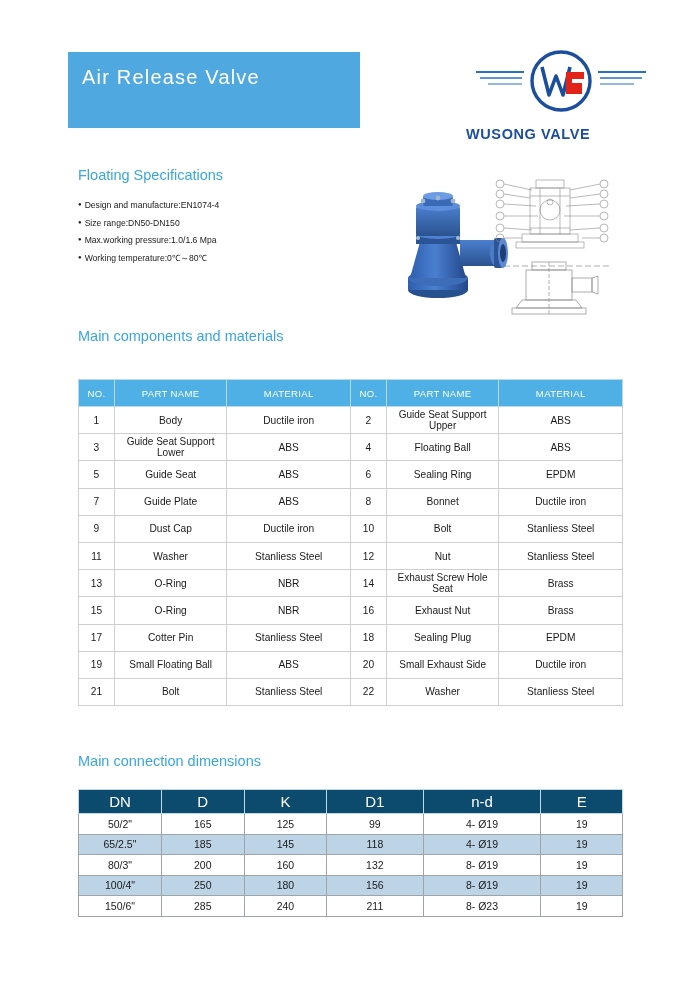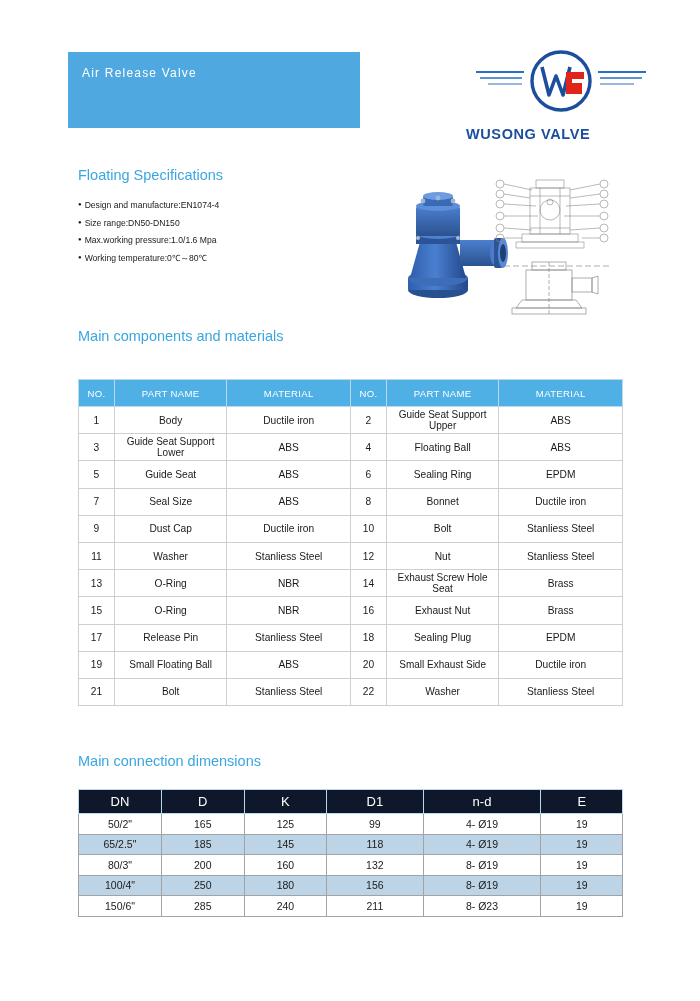--- a/index.html
+++ b/index.html
@@ -19,21 +19,21 @@
   .header { position: relative; height: 120px; }
   .title-block {
     position: absolute;
     left: 68px; top: 52px;
     width: 292px; height: 76px;
     background: #4fa9e0;
     color: #ffffff;
     padding: 12px 0 0 14px;
   }
   .title-main {
-    font-size: 12px;
+    font-size: 20px;
     letter-spacing: 1.2px;
     font-weight: 400;
     margin: 2px 0 14px 0;
     color: #ffffff;
   }
   .title-sub-row {
     display: flex;
     align-items: baseline;
     font-size: 9.5px;
     letter-spacing: 0.4px;
@@ -113,24 +113,24 @@
   }
   #components-table td.small { font-size: 10px; }
   .col-no { width: 36px; }
   .col-part { width: 113px; }
   .col-mat { width: 124px; }
 
   
   #dim-heading { position: absolute; left: 78px; top: 753px; }
   #dims-table { left: 78px; top: 789px; width: 545px; }
   #dims-table th {
-    background: #0f172a;
+    background: #0c4a6e;
     color: #ffffff;
     font-weight: normal;
-    font-size: 13px;
+    font-size: 15px;
     height: 24px;
     border: 1px solid #b9d9ea;
   }
   #dims-table td {
     border: 1px solid #9fa4a8;
     text-align: center;
     height: 20.5px;
     font-size: 10.5px;
     color: #1a1a1a;
   }
@@ -310,21 +310,21 @@
         <tr>
           <td class="col-no">5</td>
           <td class="col-part">Guide Seat</td>
           <td class="col-mat">ABS</td>
           <td class="col-no">6</td>
           <td class="col-part">Sealing Ring</td>
           <td class="col-mat">EPDM</td>
         </tr>
         <tr>
           <td class="col-no">7</td>
-          <td class="col-part">Seal Size</td>
+          <td class="col-part">Guide Plate</td>
           <td class="col-mat">ABS</td>
           <td class="col-no">8</td>
           <td class="col-part">Bonnet</td>
           <td class="col-mat">Ductile iron</td>
         </tr>
         <tr>
           <td class="col-no">9</td>
           <td class="col-part">Dust Cap</td>
           <td class="col-mat">Ductile iron</td>
           <td class="col-no">10</td>
@@ -350,21 +350,21 @@
         <tr>
           <td class="col-no">15</td>
           <td class="col-part">O-Ring</td>
           <td class="col-mat">NBR</td>
           <td class="col-no">16</td>
           <td class="col-part">Exhaust Nut</td>
           <td class="col-mat">Brass</td>
         </tr>
         <tr>
           <td class="col-no">17</td>
-          <td class="col-part">Release Pin</td>
+          <td class="col-part">Cotter Pin</td>
           <td class="col-mat">Stanliess Steel</td>
           <td class="col-no">18</td>
           <td class="col-part">Sealing Plug</td>
           <td class="col-mat">EPDM</td>
         </tr>
         <tr>
           <td class="col-no">19</td>
           <td class="col-part small">Small Floating Ball</td>
           <td class="col-mat">ABS</td>
           <td class="col-no">20</td>

